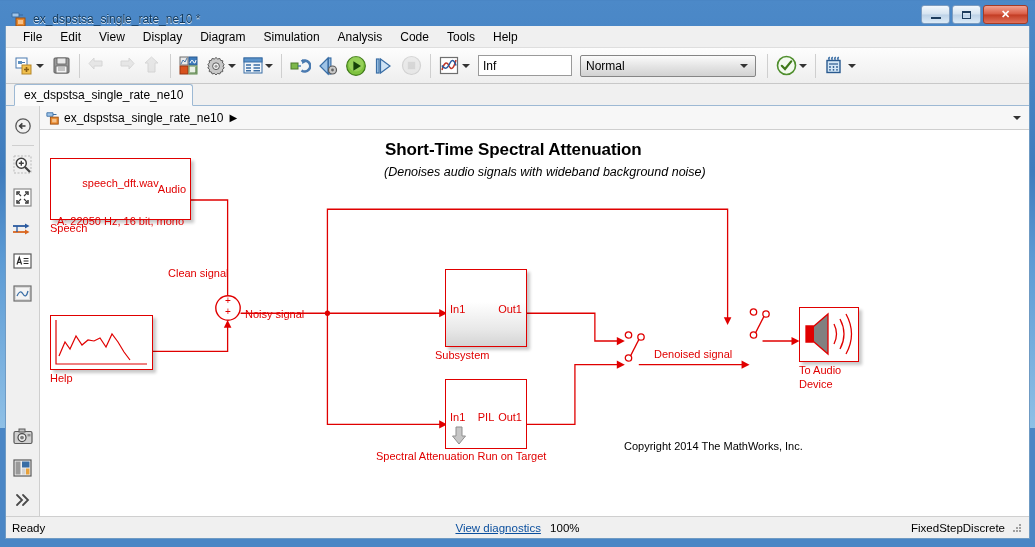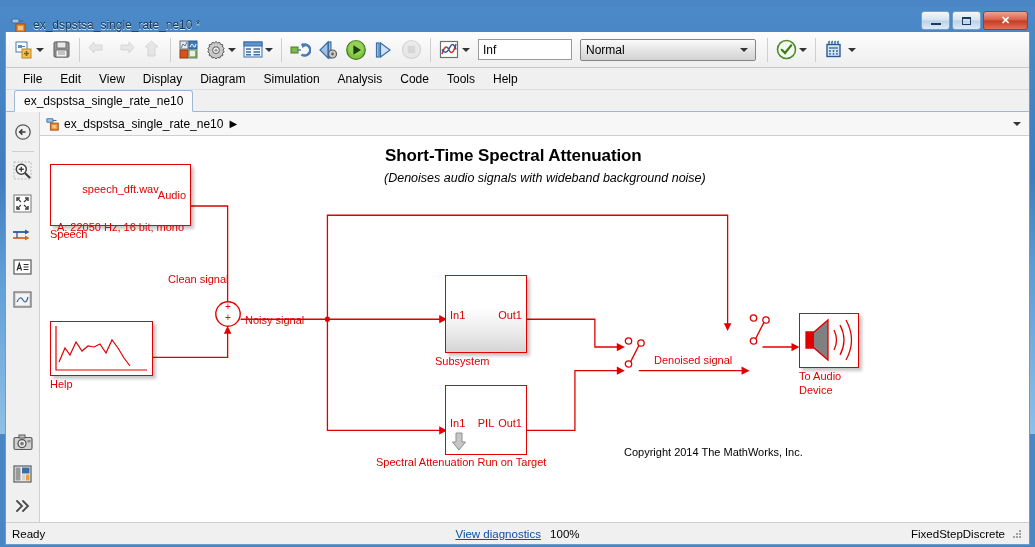--- a/index.html
+++ b/index.html
@@ -4,21 +4,21 @@
 <style>
   * { box-sizing: border-box; }
   html, body { margin:0; padding:0; }
   body {
     width:1035px; height:547px; overflow:hidden;
     font-family:"Liberation Sans", sans-serif;
     background:#4a86c5;
   }
   
   #window {
-    position:absolute; left:0; top:7px; width:1035px; height:427px;
+    position:absolute; left:0; top:1px; width:1035px; height:427px;
     background:linear-gradient(180deg,#4c89c8 0%,#3f7cbd 40%,#5b9ad4 60%,#8fc0e6 100%);
     padding:5px 5px 7px 5px;
   }
   #titlebar {
     height:25px; position:relative;
     display:flex; align-items:center;
   }
   #title-icon { width:16px; height:16px; margin-left:6px; position:relative; flex:0 0 auto; }
   #title-text {
     margin-left:6px; font-size:12px; color:#123a5e;
@@ -157,20 +157,33 @@
         </div>
       <div class="wbtn">
           <span class="max-glyph"></span>
         </div>
       <div class="wbtn close">✕</div>
     </div>
   </div>
 
   <div id="client">
 
+    <div id="menubar">
+      <div class="menu-item">File</div>
+      <div class="menu-item">Edit</div>
+      <div class="menu-item">View</div>
+      <div class="menu-item">Display</div>
+      <div class="menu-item">Diagram</div>
+      <div class="menu-item">Simulation</div>
+      <div class="menu-item">Analysis</div>
+      <div class="menu-item">Code</div>
+      <div class="menu-item">Tools</div>
+      <div class="menu-item">Help</div>
+    </div>
+
     <div id="toolbar">
 
       <div class="tb">
         <svg width="20" height="20" viewBox="0 0 20 20">
           <rect x="2" y="2" width="11" height="10" fill="#fff" stroke="#4a7ab0" stroke-width="1"></rect>
           <path d="M4 5 L8 5 L8 8 L4 8 Z" fill="#5c8fc0"></path>
           <path d="M8 6.5 L11 6.5" stroke="#4a7ab0" stroke-width="1"></path>
           <rect x="8" y="9" width="9" height="9" fill="#f2c14e" stroke="#b5862a" stroke-width="1"></rect>
           <path d="M12.5 11 L12.5 16 M10 13.5 L15 13.5" stroke="#8a5f14" stroke-width="1.6"></path>
         </svg>
@@ -317,33 +330,20 @@
           <path d="M5 8 L14 8" stroke="#2a5a8f" stroke-width="1.2"></path>
           <circle cx="6" cy="11" r=".9" fill="#2a5a8f"></circle>
             <circle cx="9.5" cy="11" r=".9" fill="#2a5a8f"></circle>
             <circle cx="13" cy="11" r=".9" fill="#2a5a8f"></circle>
           <circle cx="6" cy="13.8" r=".9" fill="#2a5a8f"></circle>
             <circle cx="9.5" cy="13.8" r=".9" fill="#2a5a8f"></circle>
             <circle cx="13" cy="13.8" r=".9" fill="#2a5a8f"></circle>
         </svg>
         <span class="caret"></span>
       </div>
-    </div>
-
-    <div id="menubar">
-      <div class="menu-item">File</div>
-      <div class="menu-item">Edit</div>
-      <div class="menu-item">View</div>
-      <div class="menu-item">Display</div>
-      <div class="menu-item">Diagram</div>
-      <div class="menu-item">Simulation</div>
-      <div class="menu-item">Analysis</div>
-      <div class="menu-item">Code</div>
-      <div class="menu-item">Tools</div>
-      <div class="menu-item">Help</div>
     </div>
 
     <div id="tabstrip">
       <div class="modeltab">ex_dspstsa_single_rate_ne10</div>
     </div>
 
     <div id="body">
 
       <div id="sidebar">
         <div class="side-icon">

